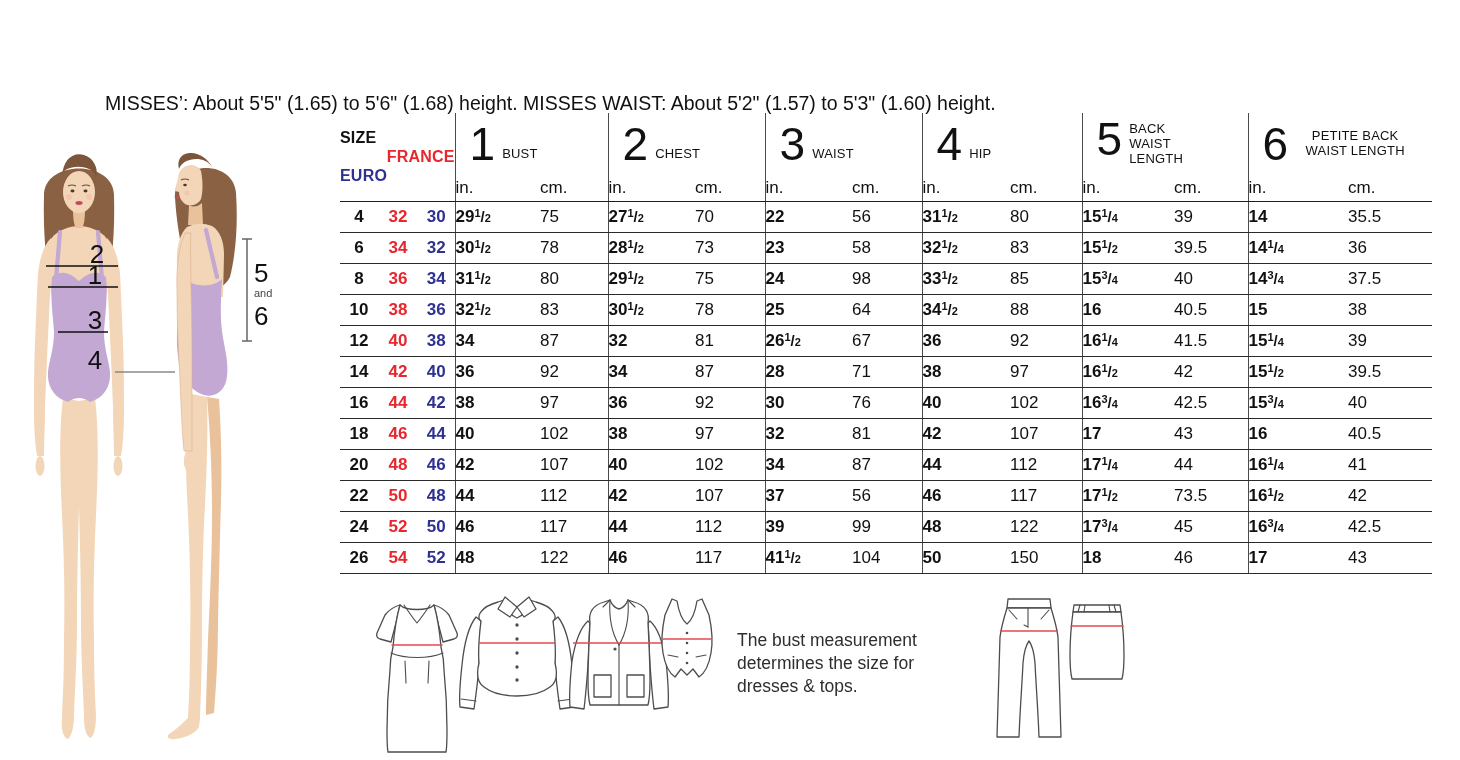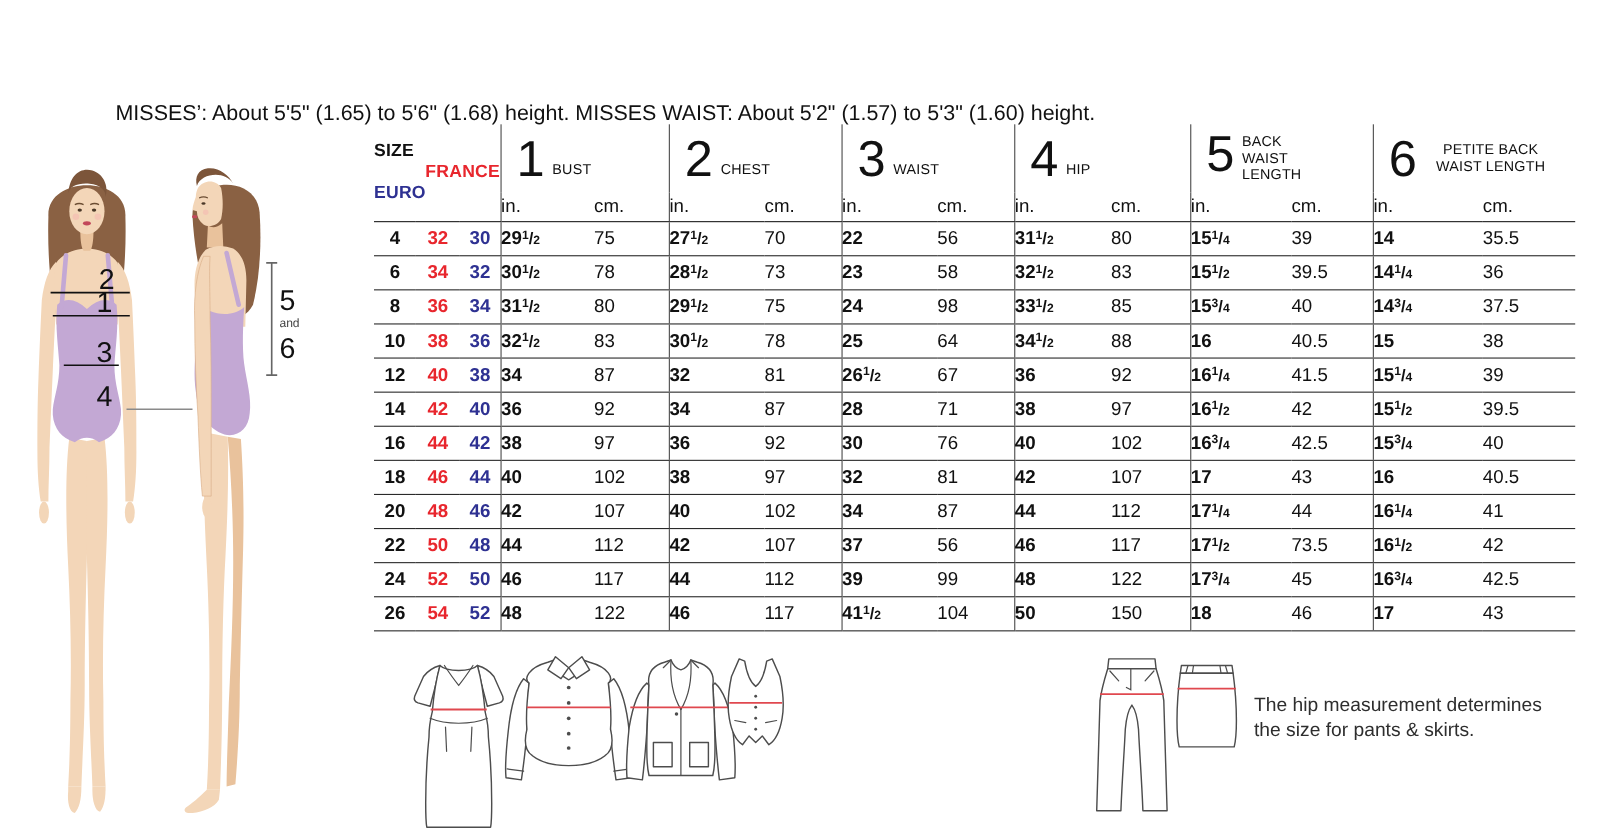--- a/index.html
+++ b/index.html
@@ -478,15 +478,15 @@
       <path class="garment" d="M714,10 L760,10 L761,17 L713,17 Z"></path>
       <path class="garment" d="M713,17 C711,32 710,47 710,60 C710,72 711,80 712,84 L762,84 C763,80 764,72 764,60 C764,47 763,32 761,17 Z"></path>
       <path class="gline" d="M720,10 L718,17"></path>
         <path class="gline" d="M725,10 L724,17"></path>
       <path class="gline" d="M749,10 L750,17"></path>
         <path class="gline" d="M754,10 L756,17"></path>
       <line class="redline" x1="710.5" y1="31" x2="763.5" y2="31"></line>
     </g>
   </svg>
 
-  <div class="note note-hip">The hip measurement determines the size for pants &amp; skirts.</div>
+  <div class="note note-bust">The bust measurement determines the size for dresses &amp; tops.</div>
 
 </div>
 
 </body></html>

